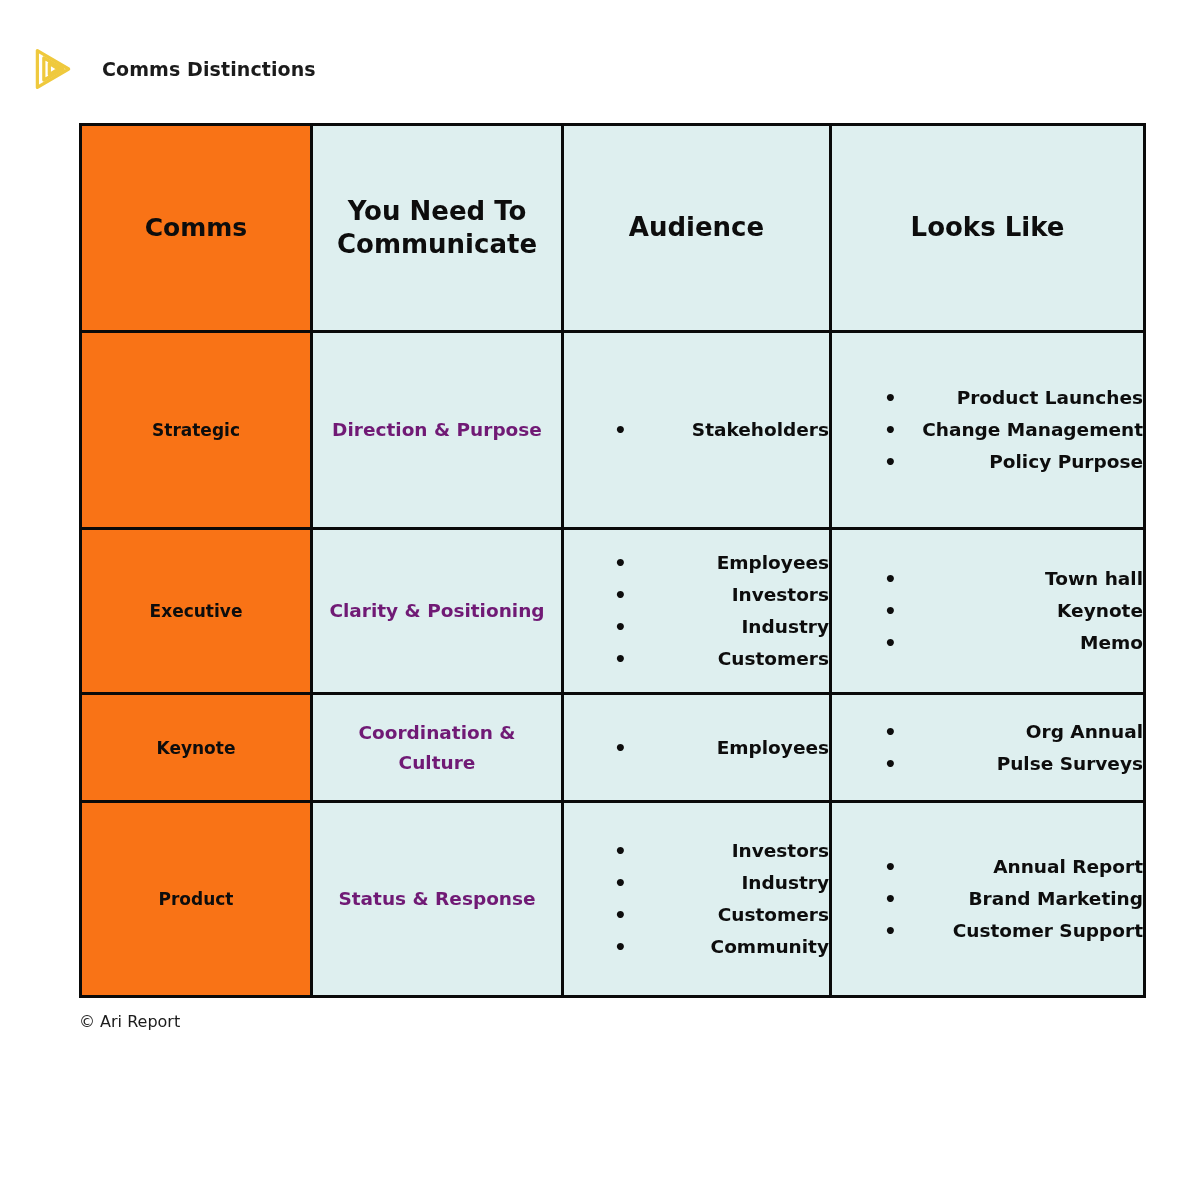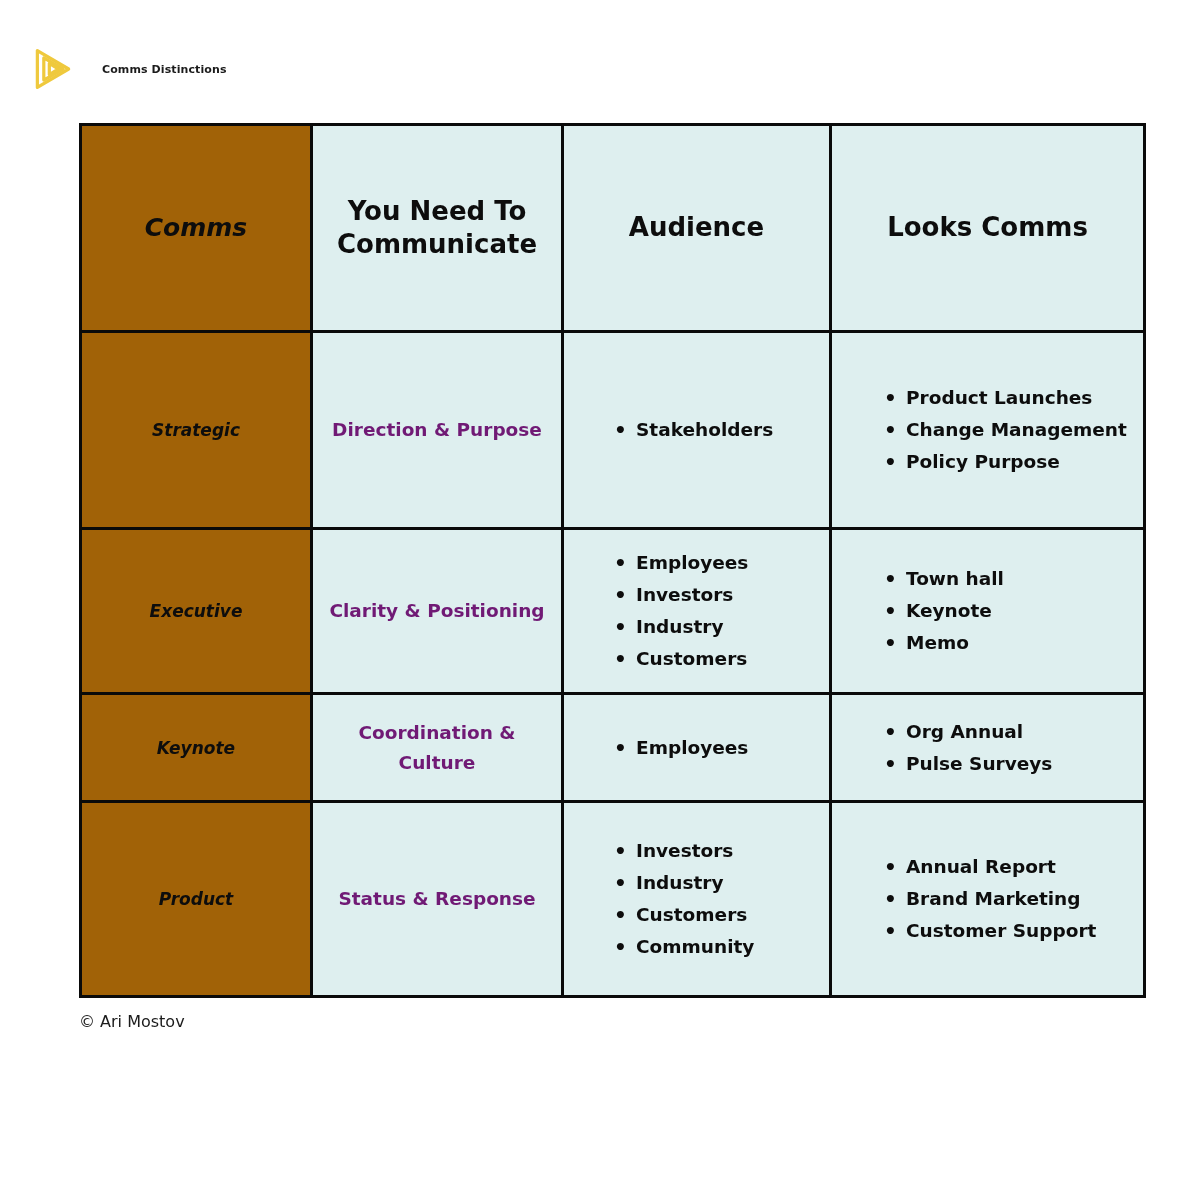--- a/index.html
+++ b/index.html
@@ -30,21 +30,21 @@
     height: 50px;
   }
   .brand-logo {
     width: 46px;
     height: 46px;
     flex: 0 0 46px;
     display: block;
   }
   .brand-title {
     margin-left: 26px;
-    font-size: 11px;
+    font-size: 19px;
     font-weight: bold;
     color: #1b1b1b;
     letter-spacing: 0.1px;
     white-space: nowrap;
   }
 
   
   .matrix {
     position: absolute;
     left: 79px;
@@ -65,23 +65,22 @@
   .col-aud    { width: 268px; }
   .col-looks  { width: 314px; }
 
   .row-head   { height: 207px; }
   .row-strat  { height: 197px; }
   .row-exec   { height: 165px; }
   .row-intern { height: 108px; }
   .row-extern { height: 195px; }
 
   td.cat-cell {
-    background: #a16207;
-    text-align: center;
-    font-style: italic;
+    background: #f97316;
+    text-align: center;
   }
 
   
   .head-text {
     font-size: 26px;
     font-weight: bold;
     color: #0d0d0d;
     text-align: center;
     line-height: 1.28;
     padding: 0 10px;
@@ -105,20 +104,21 @@
     text-align: center;
     line-height: 1.62;
     padding: 0 14px;
   }
 
   
   ul.bullets {
     margin: 0;
     padding: 0 0 0 50px;
     list-style: none;
+    text-align: right;
   }
   ul.bullets li {
     position: relative;
     font-size: 18.5px;
     font-weight: bold;
     color: #0d0d0d;
     line-height: 1.72;
     padding-left: 22px;
     white-space: nowrap;
   }
@@ -172,21 +172,21 @@
         <td class="cat-cell">
           <div class="head-text comms">Comms</div>
         </td>
         <td>
           <div class="head-text">You Need To Communicate</div>
         </td>
         <td>
           <div class="head-text">Audience</div>
         </td>
         <td>
-          <div class="head-text">Looks Comms</div>
+          <div class="head-text">Looks Like</div>
         </td>
       </tr>
 
       <tr class="row-strat">
         <td class="cat-cell">
           <div class="cat-text">Strategic</div>
         </td>
         <td>
           <div class="body-text">Direction &amp; Purpose</div>
         </td>
@@ -268,15 +268,15 @@
             <li>Annual Report</li>
             <li>Brand Marketing</li>
             <li>Customer Support</li>
           </ul>
         </td>
       </tr>
 
     </tbody>
   </table>
 
-  <div class="footer">© Ari Mostov</div>
+  <div class="footer">© Ari Report</div>
 
 </div>
 
 </body></html>

